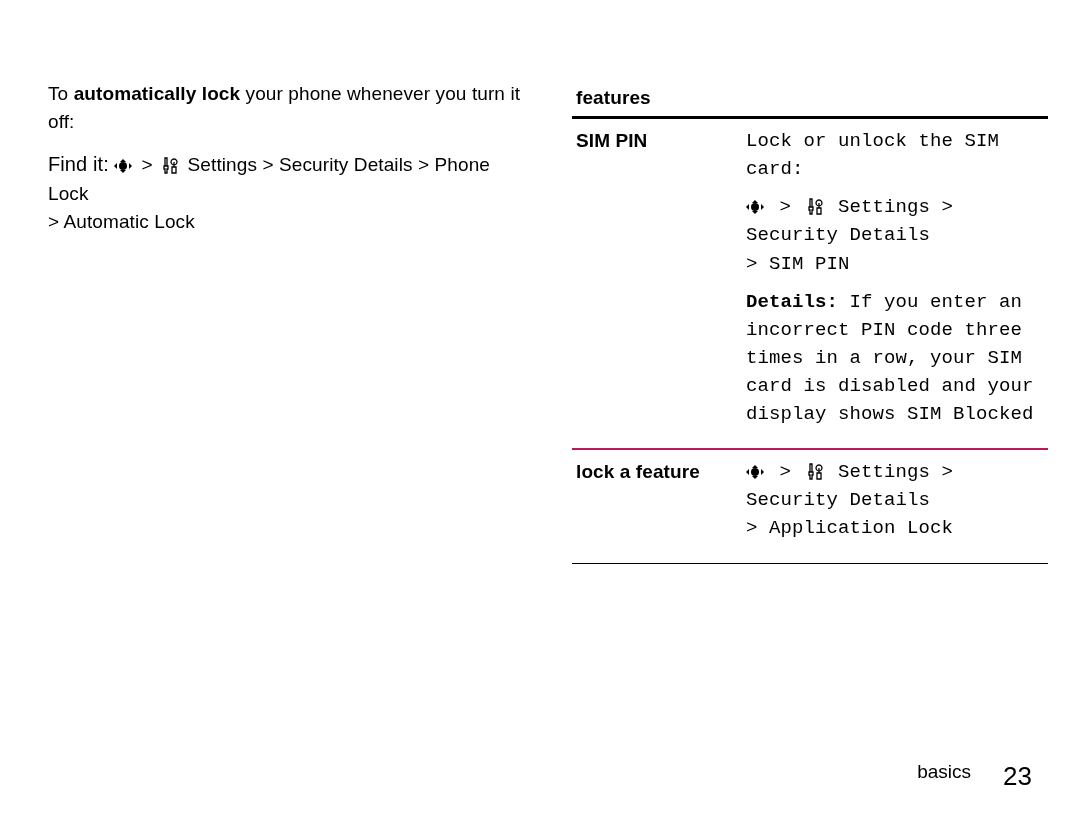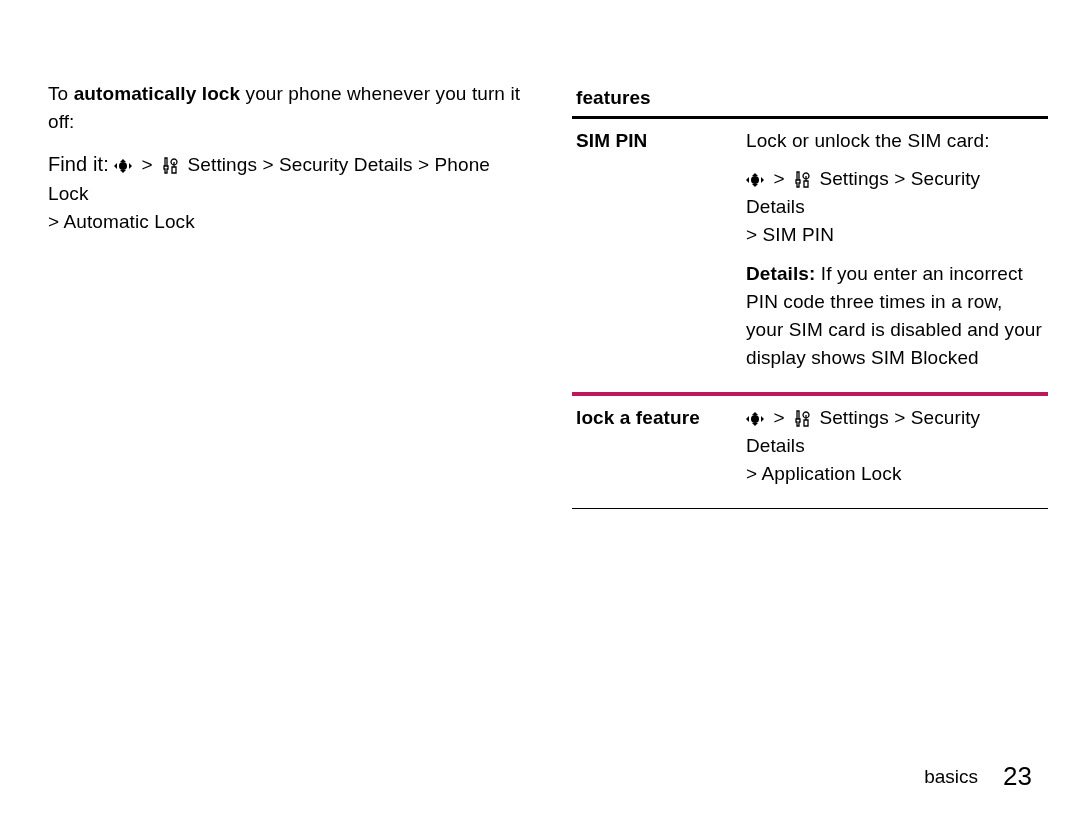--- a/index.html
+++ b/index.html
@@ -47,21 +47,21 @@
     vertical-align: top;
     padding: 8px 6px 10px 4px;
   }
   .feat-header th {
     border-bottom: 3px solid #000;
     font-weight: bold;
     padding-top: 4px;
     padding-bottom: 4px;
     margin-left: 26px;
   }
-  .feat-row td { border-bottom: 4px solid #be185d; }
+  .feat-row td { border-bottom: 2px solid #be185d; }
   .feat-row:last-child td { border-bottom: 1px solid #000; }
   .feat-name { font-weight: bold; width: 160px; }
   .caution-label { font-weight: bold; }
   .sim-blocked { }
   .nav-glyph {
     display: inline-block;
     position: relative;
     width: 18px;
     height: 14px;
     vertical-align: -2px;
@@ -95,26 +95,26 @@
     position: relative;
     margin-right: 2px;
   }
   .tools-glyph svg { width: 18px; height: 18px; }
   .footer {
     position: absolute;
     right: 48px;
     bottom: 42px;
     font-size: 20px;
     display: flex;
-    align-items: center;
-    gap: 25px;
+    align-items: flex-start;
+    gap: 32px;
   }
   .footer .section { font-size: 19px; }
   .footer .pagenum { font-weight: normal; font-size: 26px; }
-  .desc-block p { margin: 0 0 10px 0; }
+  .desc-block p { margin: 0 0 10px 0; font-family: Liberation Mono, monospace; }
 </style>
 </head>
 <body>
 
 <div class="page">
 
   <div class="col left-col">
     <p>
       <span>To </span><strong>automatically lock</strong><span> your phone whenever you turn it off:</span>
     </p>

